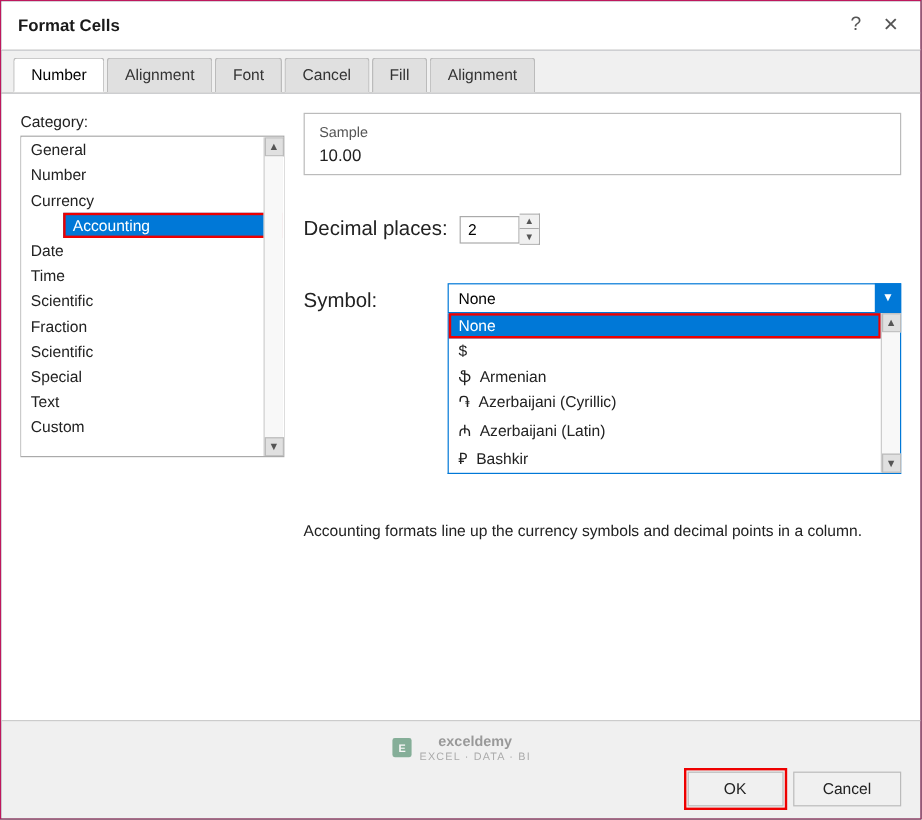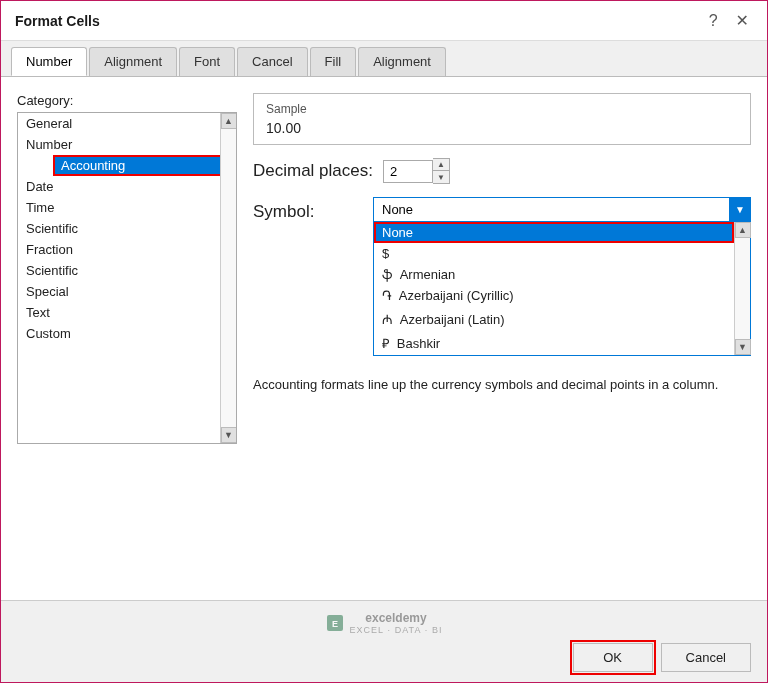--- a/index.html
+++ b/index.html
@@ -90,21 +90,21 @@
       flex-shrink: 0;
     }
     .category-label {
       font-size: 13px;
       margin-bottom: 4px;
       color: #222;
     }
     .category-list {
       border: 1px solid #aaa;
       background: #fff;
-      height: 332px;
+      height: 268px;
       overflow-y: auto;
       position: relative;
     }
     .category-list-inner {
       position: relative;
     }
     .category-item {
       padding: 3px 8px;
       cursor: pointer;
       color: #222;
@@ -144,21 +144,21 @@
     .scroll-track {
       flex: 1;
       width: 100%;
       background: #f8f8f8;
     }
     
     .right-panel {
       flex: 1;
       display: flex;
       flex-direction: column;
-      gap: 13px;
+      gap: 32px;
     }
     .sample-section {
       border: 1px solid #bbb;
       padding: 8px 12px;
     }
     .sample-label {
       font-size: 12px;
       color: #555;
       margin-bottom: 4px;
     }
@@ -342,20 +342,21 @@
 
   <div class="content">
     <div class="main-area">
 
       <div class="category-panel">
         <div class="category-label">Category:</div>
         <div class="category-list" style="position:relative;">
           <div class="category-list-inner">
             <div class="category-item">General</div>
             <div class="category-item">Number</div>
+            <div class="category-item">Currency</div>
             <div class="category-item selected">Accounting</div>
             <div class="category-item">Date</div>
             <div class="category-item">Time</div>
             <div class="category-item">Scientific</div>
             <div class="category-item">Fraction</div>
             <div class="category-item">Scientific</div>
             <div class="category-item">Special</div>
             <div class="category-item">Text</div>
             <div class="category-item">Custom</div>
           </div>

